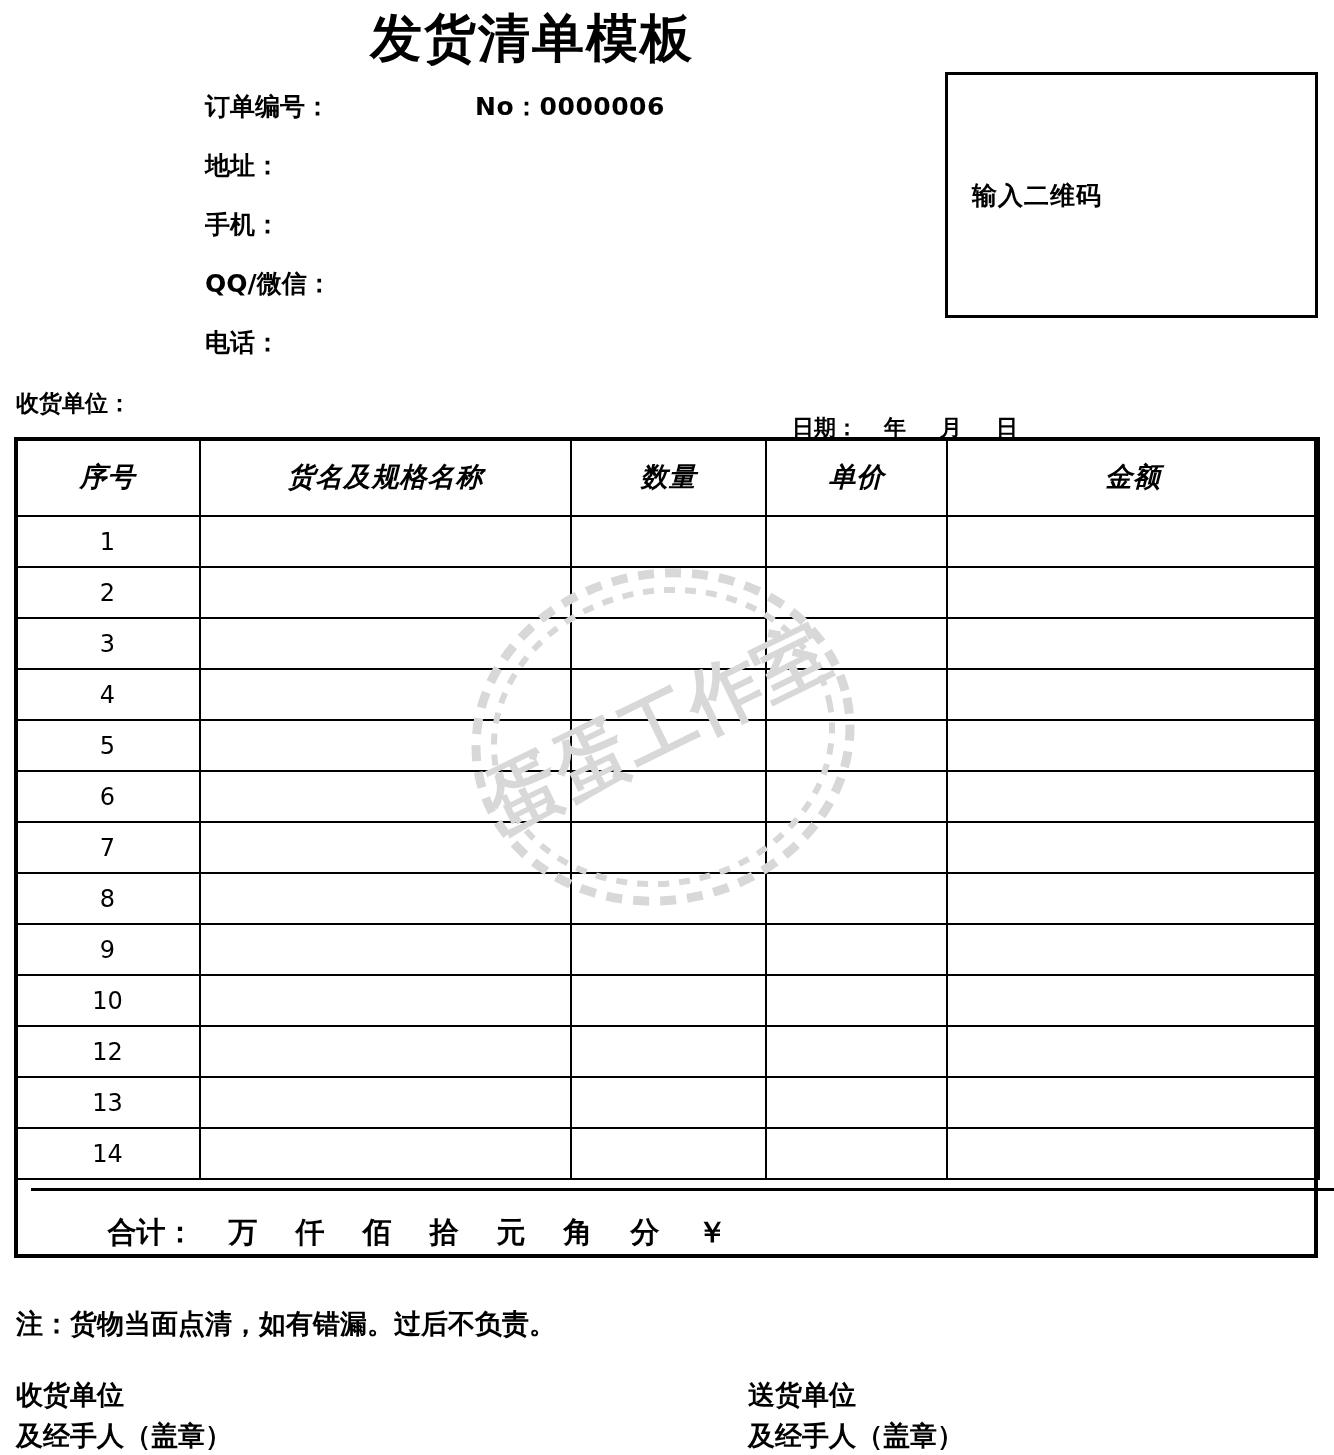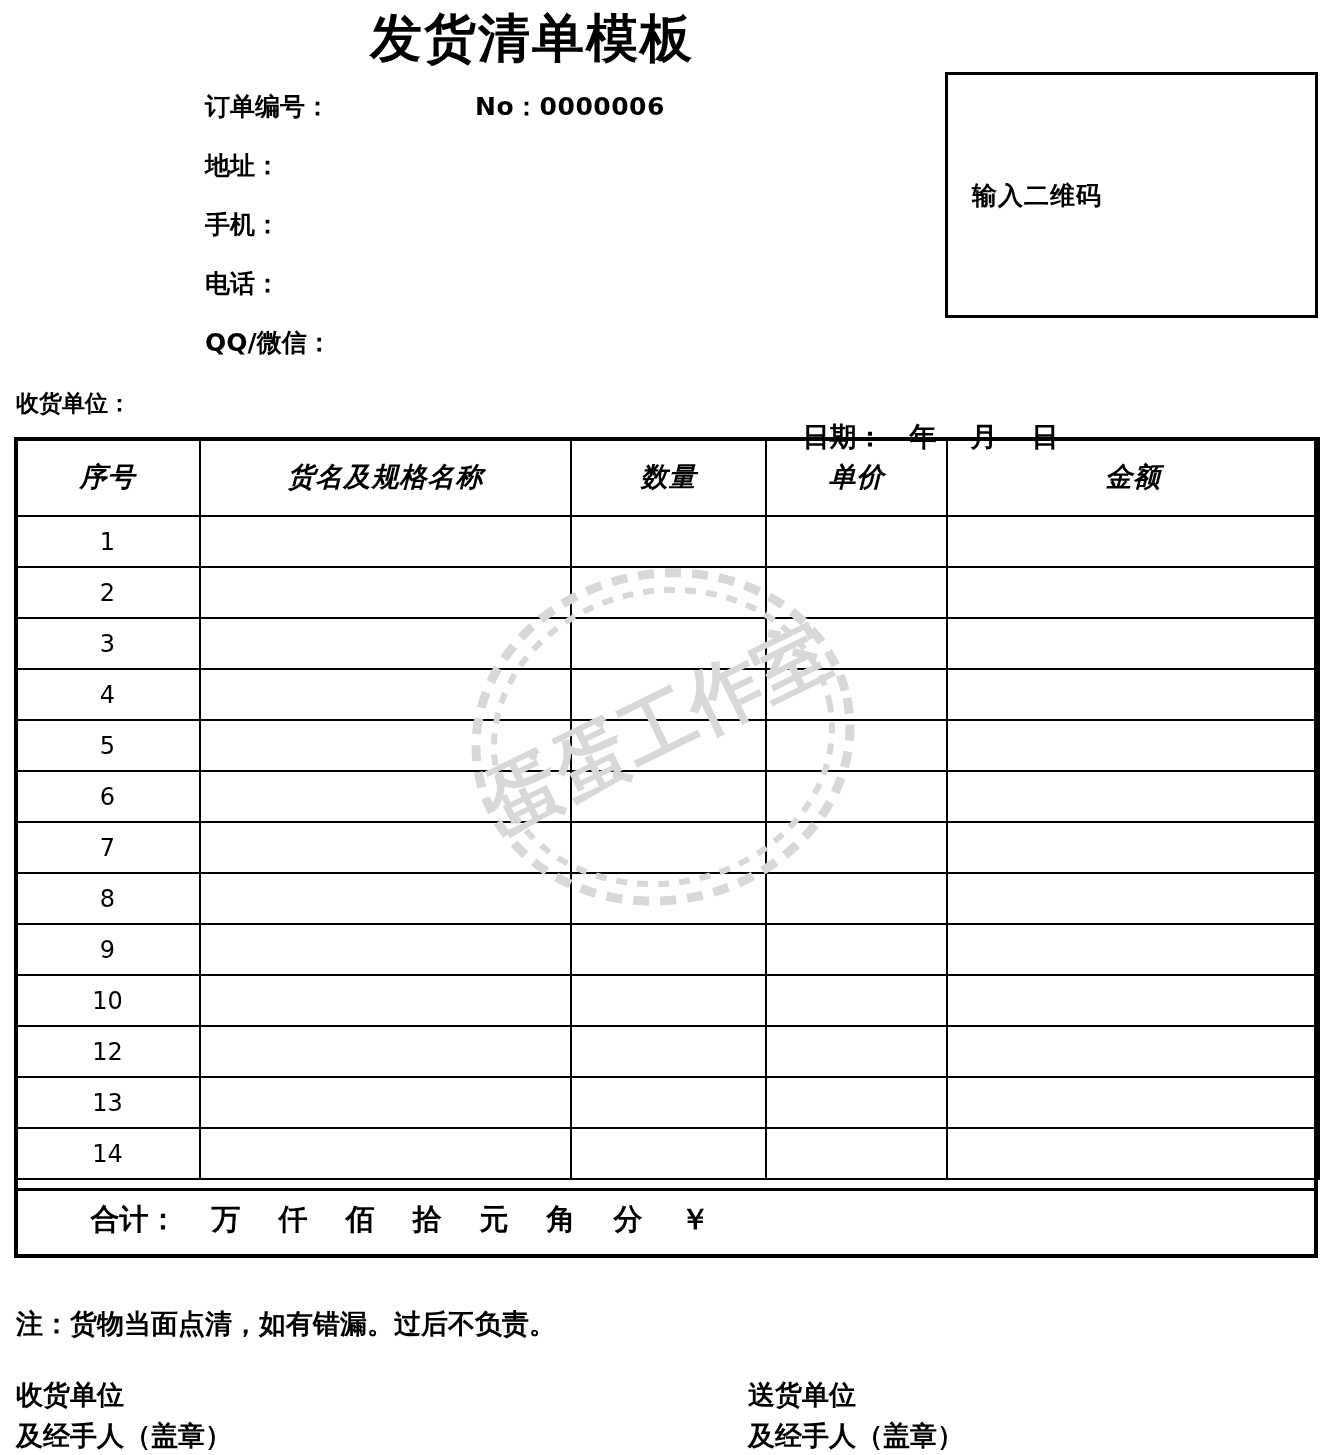--- a/index.html
+++ b/index.html
@@ -96,21 +96,21 @@
     position: absolute;
     left: 16px;
     top: 0;
     font-size: 23px;
     font-weight: bold;
   }
   .date-group {
     position: absolute;
     left: 746px;
     top: 0;
-    font-size: 27px;
+    font-size: 22px;
     font-weight: bold;
     white-space: pre;
   }
   .date-group .d-label { margin-right: 26px; }
   .date-group .d-y { margin-right: 34px; }
   .date-group .d-m { margin-right: 34px; }
 
   
   .goods-table {
     position: absolute;
@@ -155,28 +155,28 @@
     height: 821px;
     border: 4px solid #000000;
     box-sizing: border-box;
     pointer-events: none;
     z-index: 3;
   }
 
   
   .total-row {
     position: absolute;
-    left: 14px;
+    left: 31px;
     top: 1188px;
     width: 1304px;
     height: 86px;
     box-sizing: border-box;
     border-top: 3px solid #000000;
     display: flex;
-    align-items: flex-end;
+    align-items: center;
   }
   .total-inner {
     padding-left: 16px;
     font-size: 29px;
     font-weight: bold;
     white-space: pre;
   }
   .total-inner .t-label { margin-right: 34px; }
   .total-inner .u { margin-right: 38px; }
   .total-inner .u:last-child { margin-right: 0; }
@@ -225,25 +225,25 @@
     </div>
     <div class="field-row">
       <span class="field-label">地址：</span>
       <span class="field-value"></span>
     </div>
     <div class="field-row">
       <span class="field-label">手机：</span>
       <span class="field-value"></span>
     </div>
     <div class="field-row">
+      <span class="field-label">QQ/微信：</span>
+      <span class="field-value"></span>
+    </div>
+    <div class="field-row">
       <span class="field-label">电话：</span>
-      <span class="field-value"></span>
-    </div>
-    <div class="field-row">
-      <span class="field-label">QQ/微信：</span>
       <span class="field-value"></span>
     </div>
   </div>
 
   <div class="qr-box">
     <div class="qr-box-label">输入二维码</div>
   </div>
 
   <div class="meta-line">
     <div class="receiver-unit">收货单位：</div>

